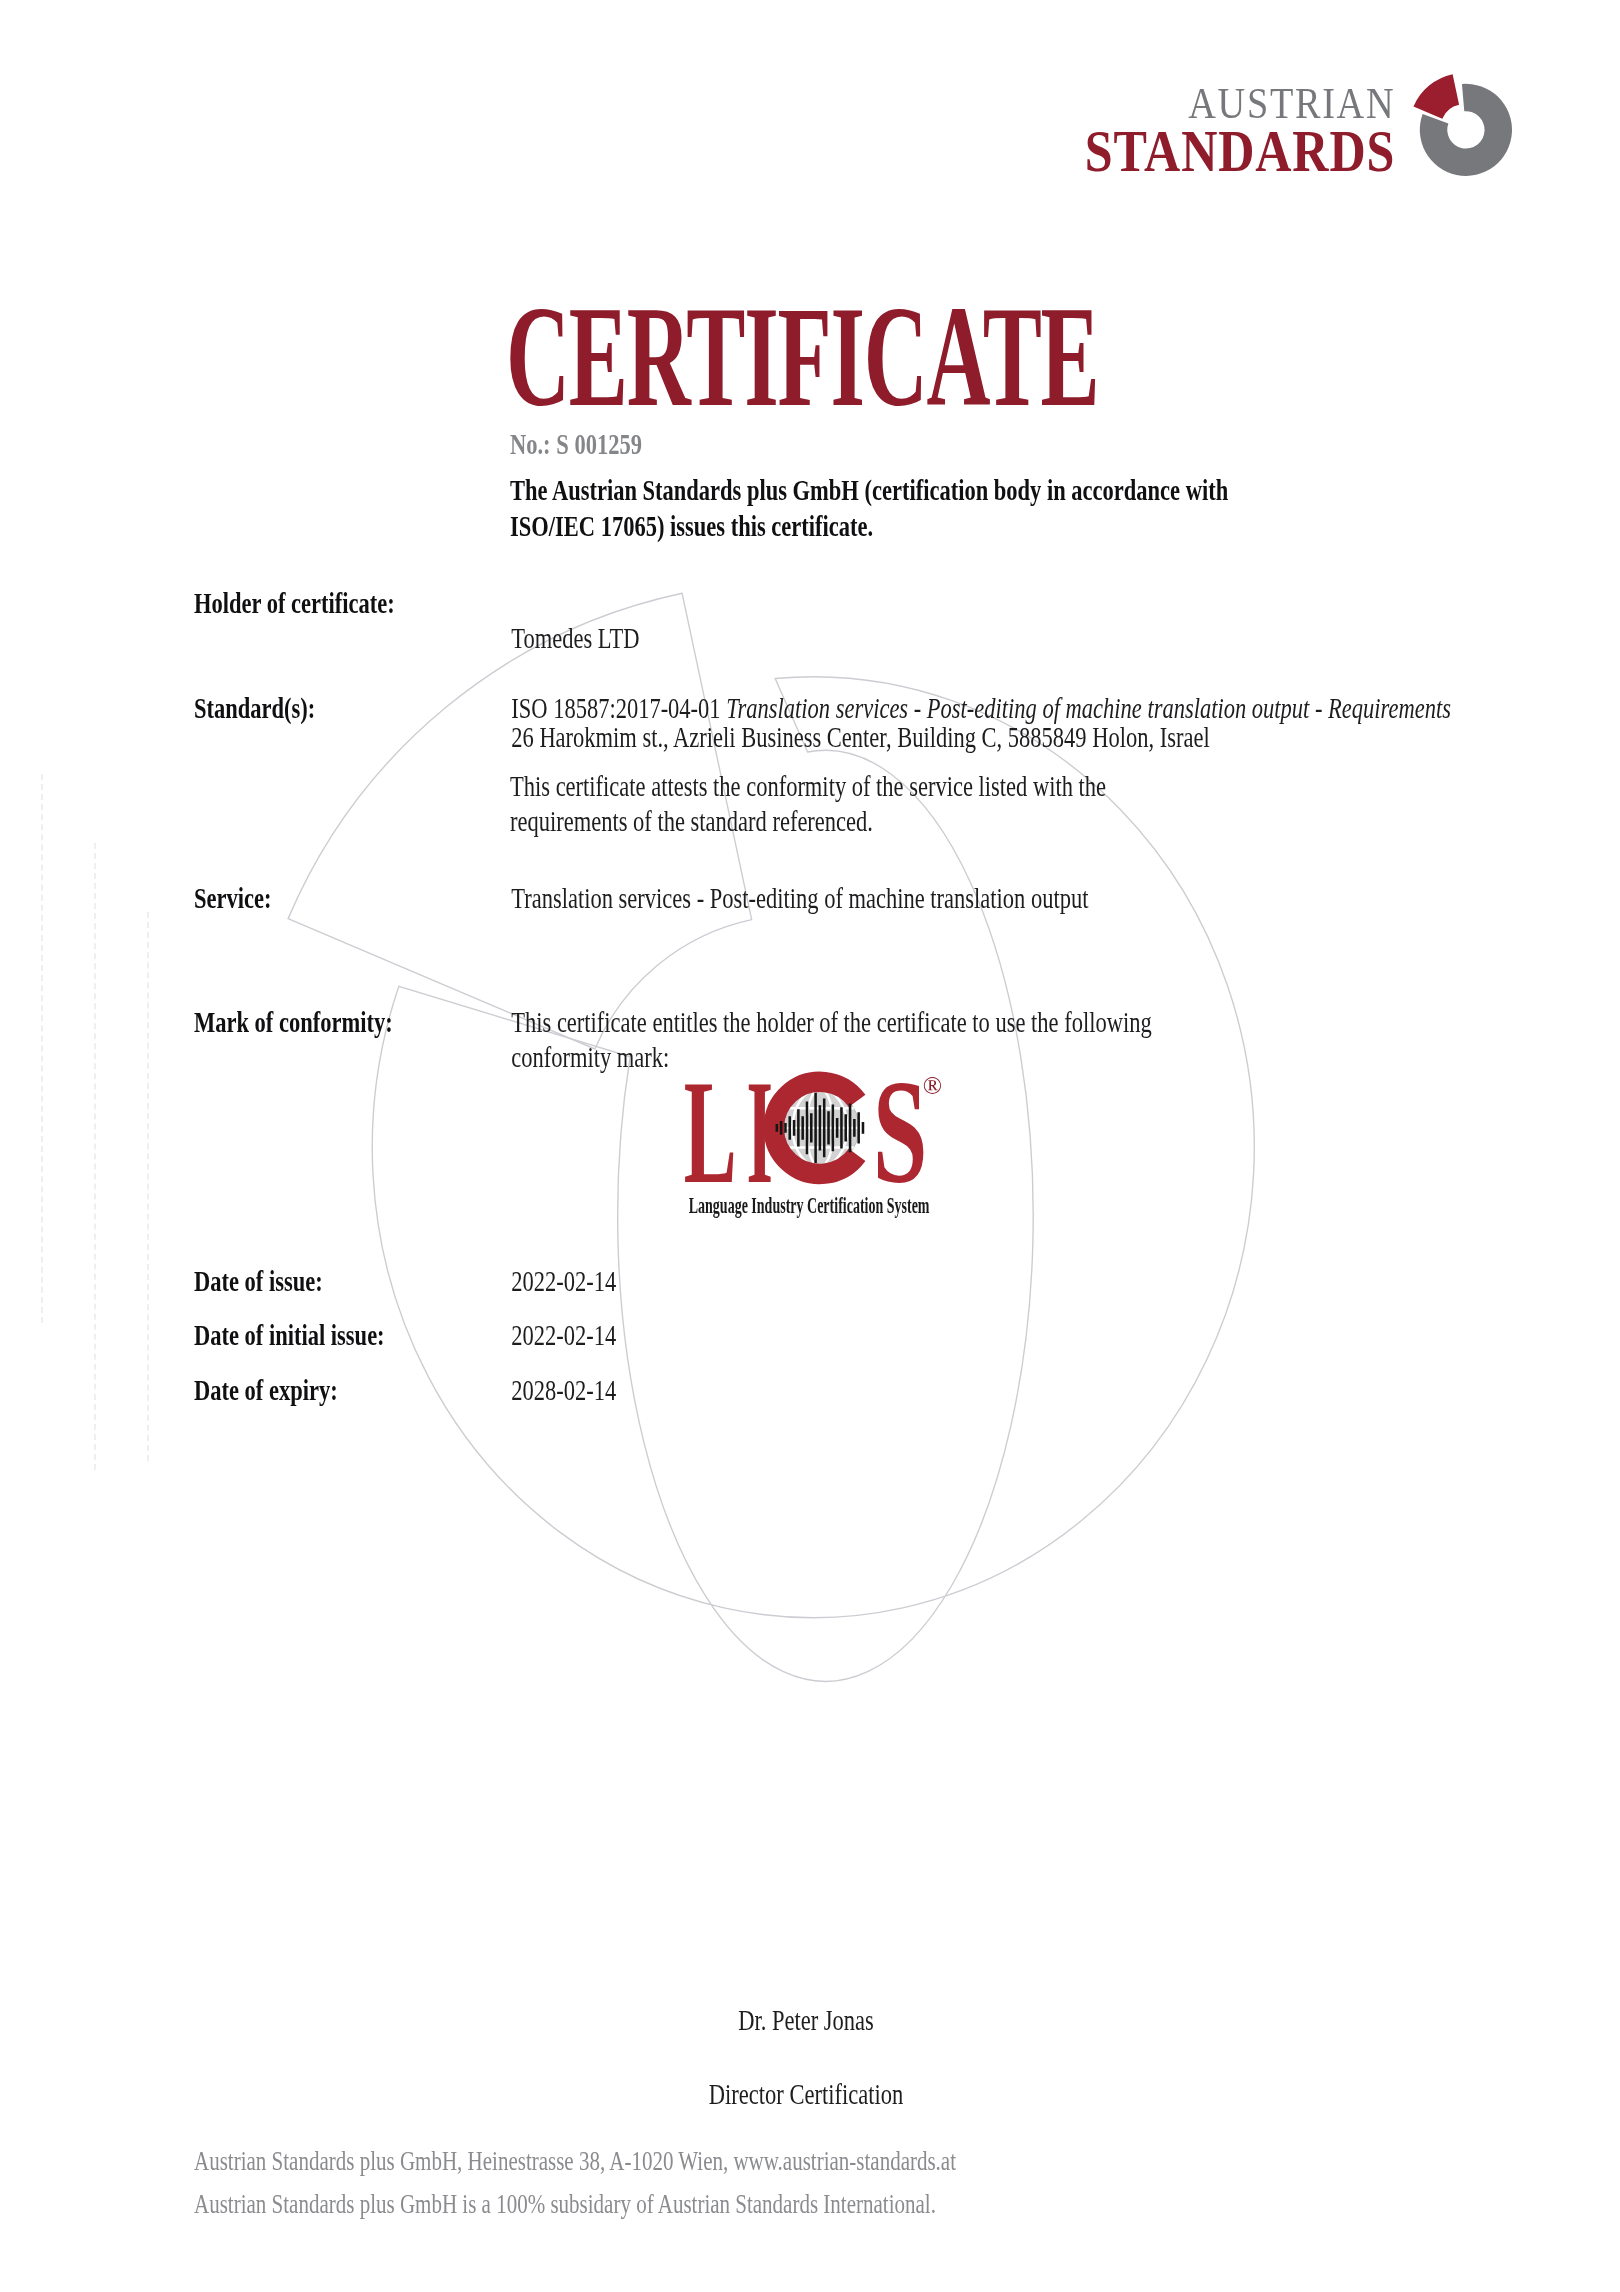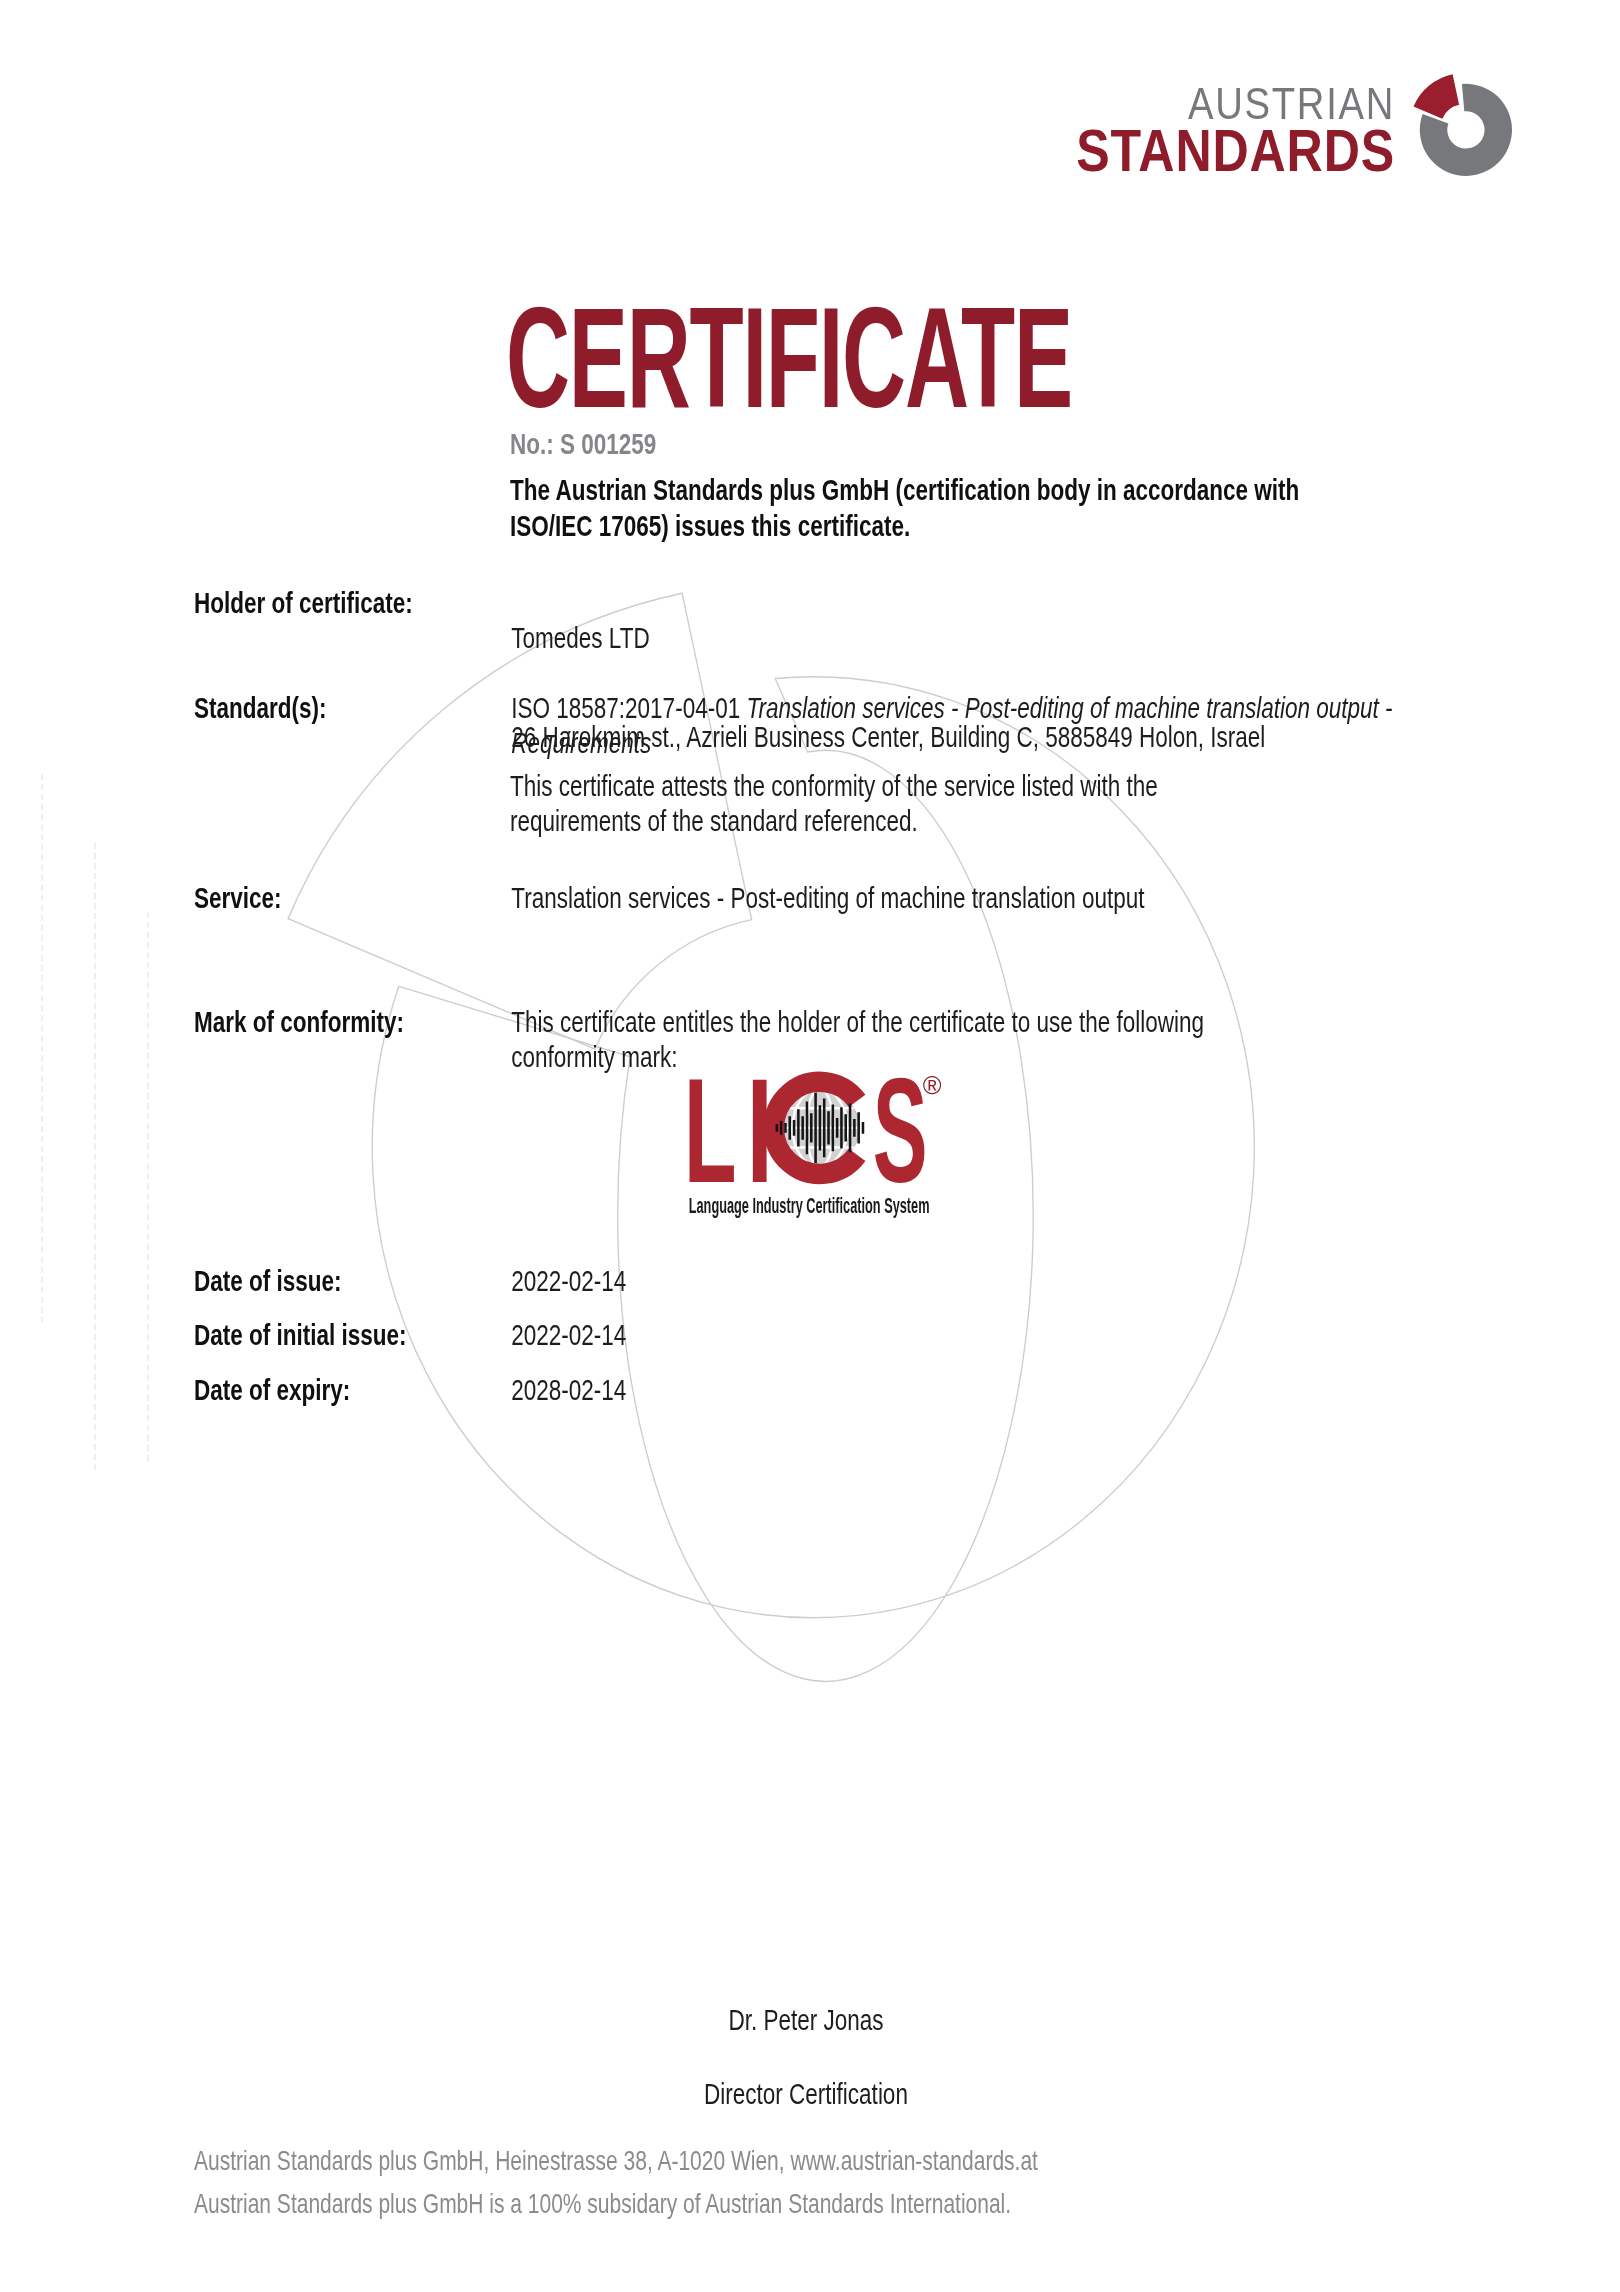--- a/index.html
+++ b/index.html
@@ -1,21 +1,21 @@
 <!DOCTYPE html>
 <html><head>
 <meta charset="utf-8">
 <style>
   html,body{margin:0;padding:0;background:#e8e8e8;}
   .page{
     position:relative;
     width:1620px;height:2293px;
     background:#ffffff;
     overflow:hidden;
-    font-family:Liberation Sans, sans-serif;
+    font-family:Liberation Serif, serif;
     color:#1d1d1f;
   }
   .abs{position:absolute;}
   .cx{transform:scaleX(0.75);transform-origin:0 0;}
   .row{position:absolute;left:194px;width:1862px;font-size:30px;line-height:35px;transform:scaleX(0.75);transform-origin:0 0;}
   .row .label{position:absolute;left:0;top:0;font-weight:bold;color:#101012;white-space:nowrap;}
   .row .value{position:absolute;left:423px;top:0;width:1255px;white-space:pre-line;}
   .italic{font-style:italic;}
   .watermark{position:absolute;left:0;top:0;}
   .artifact{position:absolute;width:0;border-left:2px dashed rgba(100,100,115,0.10);}

